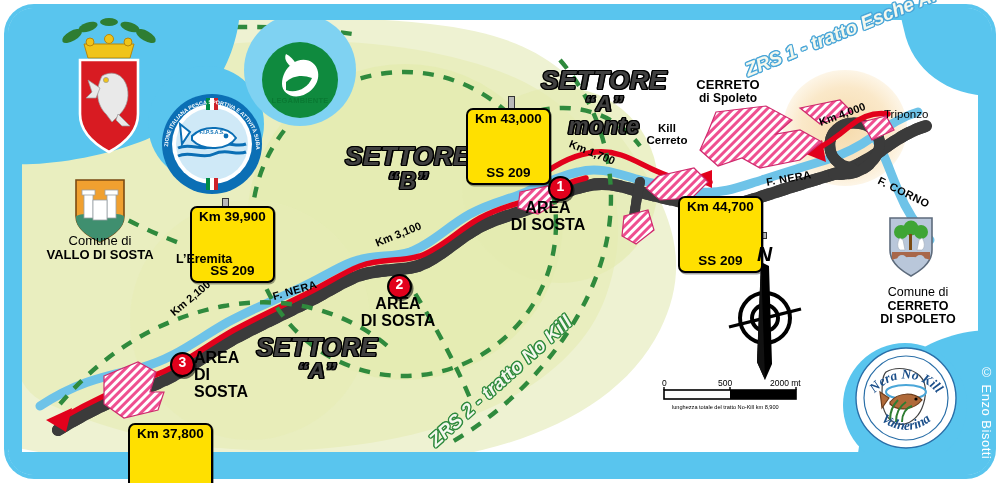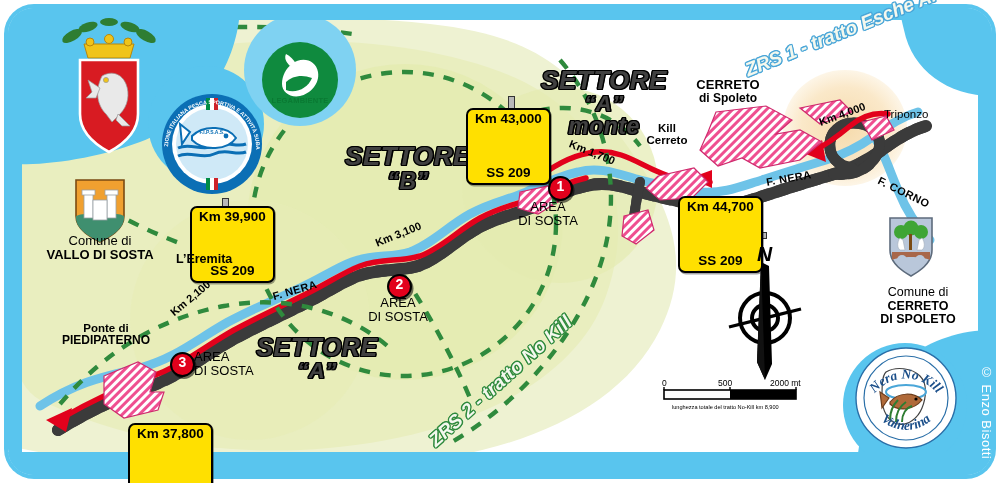--- a/index.html
+++ b/index.html
@@ -57,22 +57,22 @@
       1px 1px 0 #2f8a3d,-1px 1px 0 #2f8a3d,1px -1px 0 #2f8a3d,-1px -1px 0 #2f8a3d,
       0 1.3px 0 #2f8a3d,0 -1.3px 0 #2f8a3d,1.3px 0 0 #2f8a3d,-1.3px 0 0 #2f8a3d;
   }
   .marker{
     position:absolute;width:21px;height:21px;border-radius:50%;
     background:#e2011c;border:2px solid #000;color:#fff;font-weight:bold;
     font-size:14px;line-height:17px;text-align:center;
     box-shadow:1.5px 2px 0 rgba(0,0,0,.55);
   }
   .areasosta{
-    position:absolute;font-weight:normal;color:#000;text-align:center;
-    line-height:1.05;font-size:13px;
+    position:absolute;font-weight:bold;color:#000;text-align:center;
+    line-height:1.05;font-size:16px;
   }
   .scale-num{position:absolute;font-size:8.5px;color:#000;font-weight:normal;}
   .scale-cap{position:absolute;font-size:5.6px;color:#000;white-space:nowrap;}
   .copyright{
     position:absolute;color:#ffffff;font-size:13px;font-weight:normal;
     writing-mode:vertical-rl;letter-spacing:.5px;
   }
   .compassN{position:absolute;font-size:21px;font-weight:bold;color:#000;font-style:italic;}
   .legatxt{
     position:absolute;font-size:7.5px;font-weight:bold;color:#0a7a33;
@@ -406,24 +406,20 @@
 
   <div class="lbl town" style="left:632px;top:122px;width:70px;font-size:11.5px;">
     <div>Kill</div>
     <div>Cerreto</div>
   </div>
 
   <div class="lbl" style="left:884px;top:108px;font-size:11.5px;color:#000;">Triponzo</div>
 
   <div class="lbl" style="left:176px;top:252px;font-size:12.5px;font-weight:bold;color:#000;">L’Eremita</div>
 
-  <div class="lbl town" style="left:48px;top:322px;width:116px;font-size:11.5px;">
-    <div>Ponte di</div>
-    <div style="font-size:12px;">PIEDIPATERNO</div>
-  </div>
 
   <div class="rivlbl" style="left:766px;top:172px;transform:rotate(-10deg);">F. NERA</div>
   <div class="rivlbl" style="left:876px;top:186px;transform:rotate(26deg);">F. CORNO</div>
   <div class="rivlbl" style="left:272px;top:284px;transform:rotate(-16deg);">F. NERA</div>
 
   <div class="marker" style="left:548px;top:176px;">1</div>
   <div class="areasosta" style="left:508px;top:200px;width:80px;">
     <div>AREA</div>
     <div>DI SOSTA</div>
   </div>

